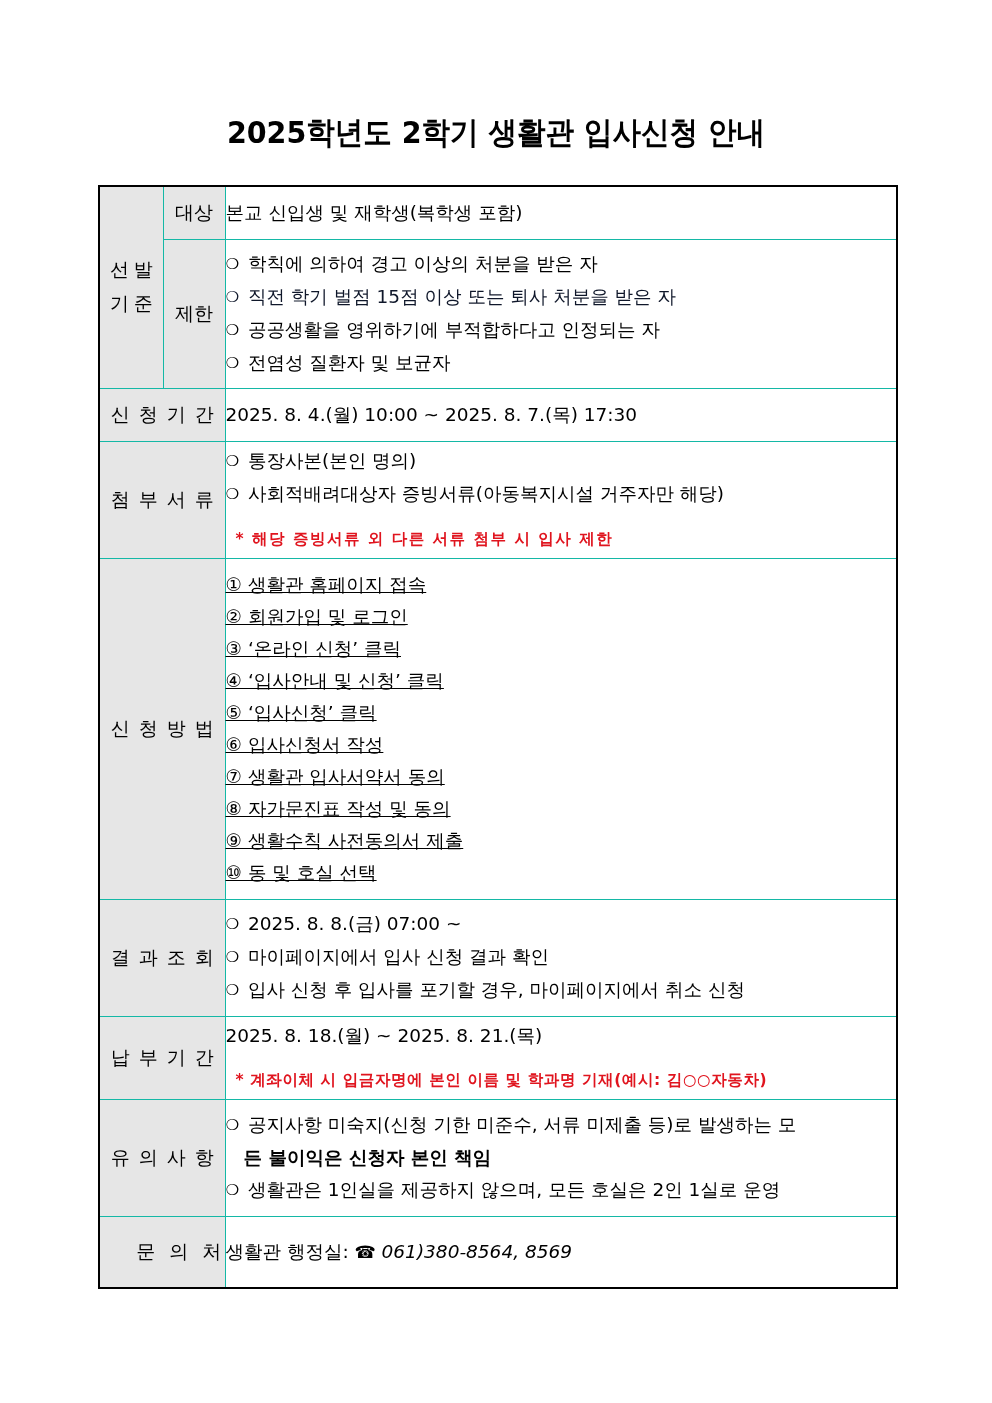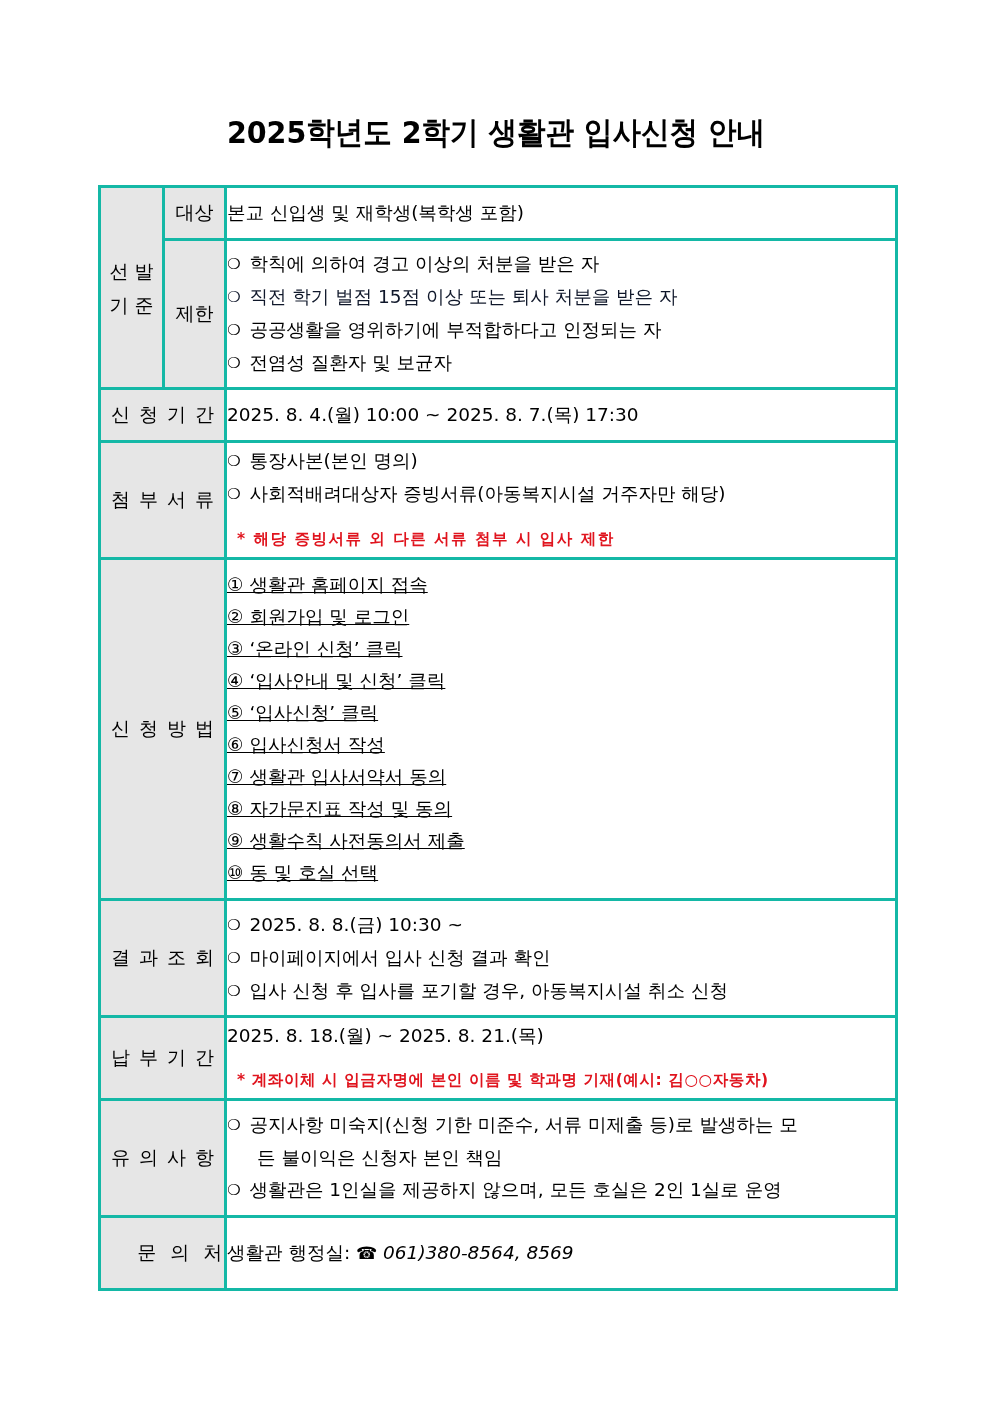--- a/index.html
+++ b/index.html
@@ -6,35 +6,35 @@
     body { width:992px; height:1403px; position:relative; font-family:"DejaVu Sans", sans-serif; color:#000; }
     .title {
       position:absolute; left:0; top:112px; width:992px; text-align:center;
       font-family:"DejaVu Sans", sans-serif; font-weight:bold; font-size:31px;
       letter-spacing:0px; transform:scaleX(0.92); transform-origin:center;
     }
     table.info {
       position:absolute; left:98px; top:185px; width:800px;
       border-collapse:collapse; border:2px solid #000; table-layout:fixed;
     }
-    table.info td { border:3px solid #14b8a6; padding:0; vertical-align:middle; }
+    table.info td { border:1px solid #14b8a6; padding:0; vertical-align:middle; }
     td.lab {
       background:#e6e6e6; text-align:center; font-size:19px; letter-spacing:0;
       white-space:nowrap;
     }
     td.lab span.sp { letter-spacing:9px; margin-right:-9px;margin-top:10px; }
-    td.lab1 { width:63px; font-size:19px; line-height:34px; }
+    td.lab1 { width:63px; font-size:19px; line-height:34px;font-family:Liberation Serif, serif; }
     td.lab2 { width:60px; }
     td.content { padding:0 8px; font-size:18.5px; line-height:32px; }
     .line { white-space:nowrap; }
     .bul::before { content:"❍"; font-size:15px; margin-right:9px; position:relative; top:-1px; }
     .red { color:#0f172a; }
     .note { color:#e0141e; font-weight:bold; font-size:15.5px; letter-spacing:1.5px; padding-left:10px;margin-top:12px; }
     .step { white-space:nowrap;text-decoration:underline; }
-    .indent { padding-left:30px; }
+    .indent { padding-left:18px;font-weight:bold; }
     .tel { font-size:17px; }
   </style>
 </head>
 <body>
 
 <div class="title">2025학년도 2학기 생활관 입사신청 안내</div>
 
 <table class="info">
   <colgroup>
     <col style="width:64px">
@@ -96,23 +96,23 @@
       <div class="step">⑨ 생활수칙 사전동의서 제출</div>
       <div class="step">⑩ 동 및 호실 선택</div>
     </td>
   </tr>
 
   <tr style="height:117px">
     <td class="lab" colspan="2">
       <span class="sp">결과조회</span>
     </td>
     <td class="content">
-      <div class="line bul">2025. 8. 8.(금) 10:30 ~</div>
+      <div class="line bul">2025. 8. 8.(금) 07:00 ~</div>
       <div class="line bul">마이페이지에서 입사 신청 결과 확인</div>
-      <div class="line bul">입사 신청 후 입사를 포기할 경우, 아동복지시설 취소 신청</div>
+      <div class="line bul">입사 신청 후 입사를 포기할 경우, 마이페이지에서 취소 신청</div>
     </td>
   </tr>
 
   <tr style="height:83px">
     <td class="lab" colspan="2">
       <span class="sp">납부기간</span>
     </td>
     <td class="content">
       <div class="line">2025. 8. 18.(월) ~ 2025. 8. 21.(목)</div>
       <div class="line note" style="letter-spacing:0.6px;">* 계좌이체 시 입금자명에 본인 이름 및 학과명 기재(예시: 김○○자동차)</div>

